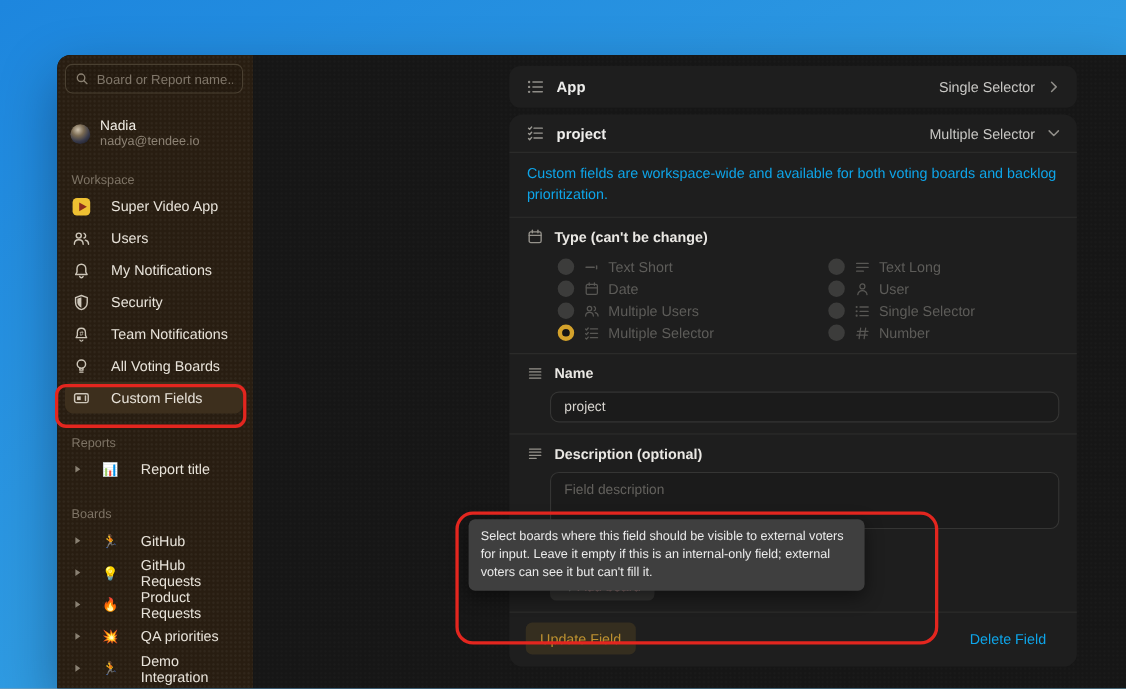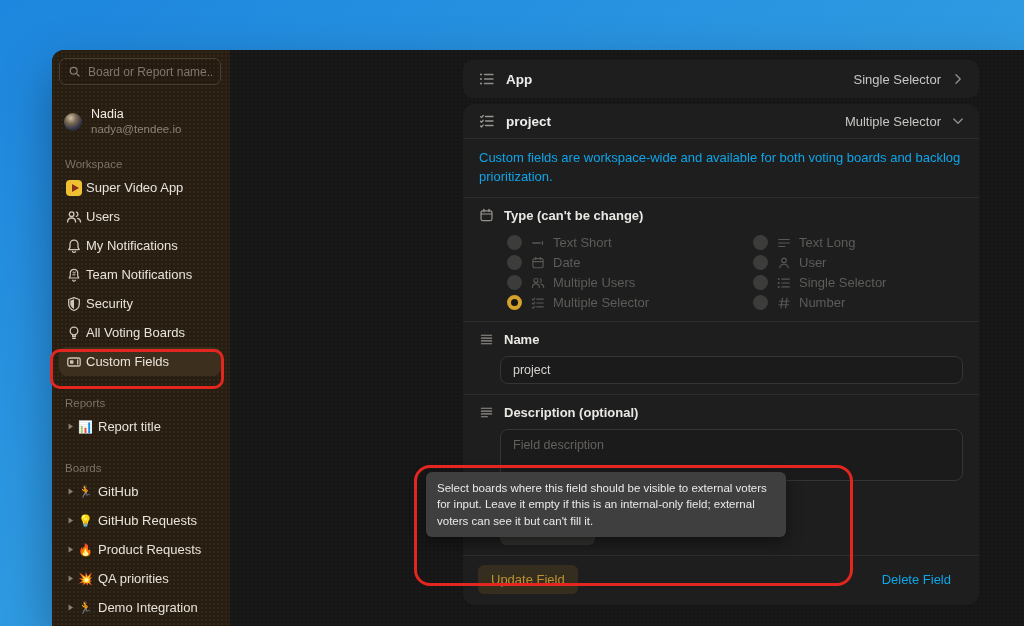--- a/index.html
+++ b/index.html
@@ -25,21 +25,21 @@
   .search{display:flex;align-items:center;gap:7px;border:1px solid #4a4031;border-radius:7px;height:27px;padding:0 8px;box-sizing:border-box;color:#8a8071;background:rgba(0,0,0,.08)}
   .search .icon{width:13px;height:13px;flex-shrink:0}
   .search input{background:transparent;border:none;outline:none;color:#b9ae9d;font-size:12px;width:100%;padding:0}
   .search input::placeholder{color:#80776a}
   .user{display:flex;gap:9px;margin:21px 0 0 5px;align-items:center}
   .avatar{width:18px;height:18px;border-radius:50%;flex-shrink:0;
     background:radial-gradient(circle at 38% 28%,#cfc2ad 0%,#7a6a52 32%,#37394a 62%,#101018 100%)}
   .uname{font-size:12.5px;color:#f2eee6;line-height:1.3}
   .uemail{font-size:11.5px;color:#8d8375;line-height:1.3}
   .sec-label{font-size:11.5px;color:#7d7365;margin:21px 0 3px 6px}
-  .sitem{display:flex;align-items:center;gap:4px;height:29px;padding:0 7px;border-radius:8px;cursor:default}
+  .sitem{display:flex;align-items:center;gap:19px;height:29px;padding:0 7px;border-radius:8px;cursor:default}
   .sitem .icon{width:16px;height:16px;color:#cdc6b9;flex-shrink:0}
   .sitem .caret-w{width:9px;height:9px;color:#8a8173;flex-shrink:0;margin-right:-1px}
   .sitem .emoji{font-size:12px;width:16px;text-align:center;flex-shrink:0}
   .sitem.selected{background:#3d2f1d}
   .logo{width:16px;height:16px;border-radius:4px;background:#eec032;position:relative;flex-shrink:0}
   .logo:before{content:"";position:absolute;left:5.5px;top:4px;border-left:7px solid #8c2d1c;border-top:4.5px solid transparent;border-bottom:4.5px solid transparent}
   
   .main{flex:1;position:relative;background:#161616;
     background-image:radial-gradient(rgba(255,255,255,.015) 1px,transparent 1.2px);background-size:4px 4px}
   .content{position:absolute;left:233px;top:10px;width:516px}
@@ -131,37 +131,37 @@
               <path d="M8 2.2c-2.5 0-4 1.8-4 4.2v2.9l-1.2 2.3h10.4L12 9.3V6.4c0-2.4-1.5-4.2-4-4.2z"></path>
               <path d="M6.5 13.4a1.6 1.6 0 0 0 3 0"></path>
             </g>
           </svg>
         </span>
       <span>My Notifications</span>
     </div>
     <div class="sitem">
       <span class="icon">
           <svg viewBox="0 0 16 16">
+            <path d="M8 1.6l5.3 1.9v4.4c0 3.4-2.3 5.6-5.3 6.6-3-1-5.3-3.2-5.3-6.6V3.5z" stroke="currentColor" fill="none" stroke-linecap="round" stroke-linejoin="round" stroke-width="1.3"></path>
+            <path d="M8 3.3v9.5C5.9 11.9 4.3 10.2 4.3 7.8V4.7z" fill="currentColor" stroke="none"></path>
+          </svg>
+        </span>
+      <span>Security</span>
+    </div>
+    <div class="sitem">
+      <span class="icon">
+          <svg viewBox="0 0 16 16">
             <g stroke="currentColor" fill="none" stroke-linecap="round" stroke-linejoin="round" stroke-width="1.2">
               <path d="M8 2.4c-2.3 0-3.7 1.6-3.7 3.9v2.6L3.2 11h9.6l-1.1-2.1V6.3c0-2.3-1.4-3.9-3.7-3.9z"></path>
               <path d="M6.7 13.2a1.4 1.4 0 0 0 2.6 0"></path>
             </g>
             <text x="8" y="9.2" font-size="6.5" text-anchor="middle" fill="currentColor" stroke="none">#</text>
           </svg>
         </span>
       <span>Team Notifications</span>
-    </div>
-    <div class="sitem">
-      <span class="icon">
-          <svg viewBox="0 0 16 16">
-            <path d="M8 1.6l5.3 1.9v4.4c0 3.4-2.3 5.6-5.3 6.6-3-1-5.3-3.2-5.3-6.6V3.5z" stroke="currentColor" fill="none" stroke-linecap="round" stroke-linejoin="round" stroke-width="1.3"></path>
-            <path d="M8 3.3v9.5C5.9 11.9 4.3 10.2 4.3 7.8V4.7z" fill="currentColor" stroke="none"></path>
-          </svg>
-        </span>
-      <span>Security</span>
     </div>
     <div class="sitem">
       <span class="icon">
           <svg viewBox="0 0 16 16">
             <g stroke="currentColor" fill="none" stroke-linecap="round" stroke-linejoin="round" stroke-width="1.3">
               <circle cx="8" cy="6" r="3.8"></circle>
               <path d="M6.6 9.4v2.1h2.8V9.4"></path>
               <line x1="6.6" y1="13.3" x2="9.4" y2="13.3"></line>
             </g>
           </svg>

